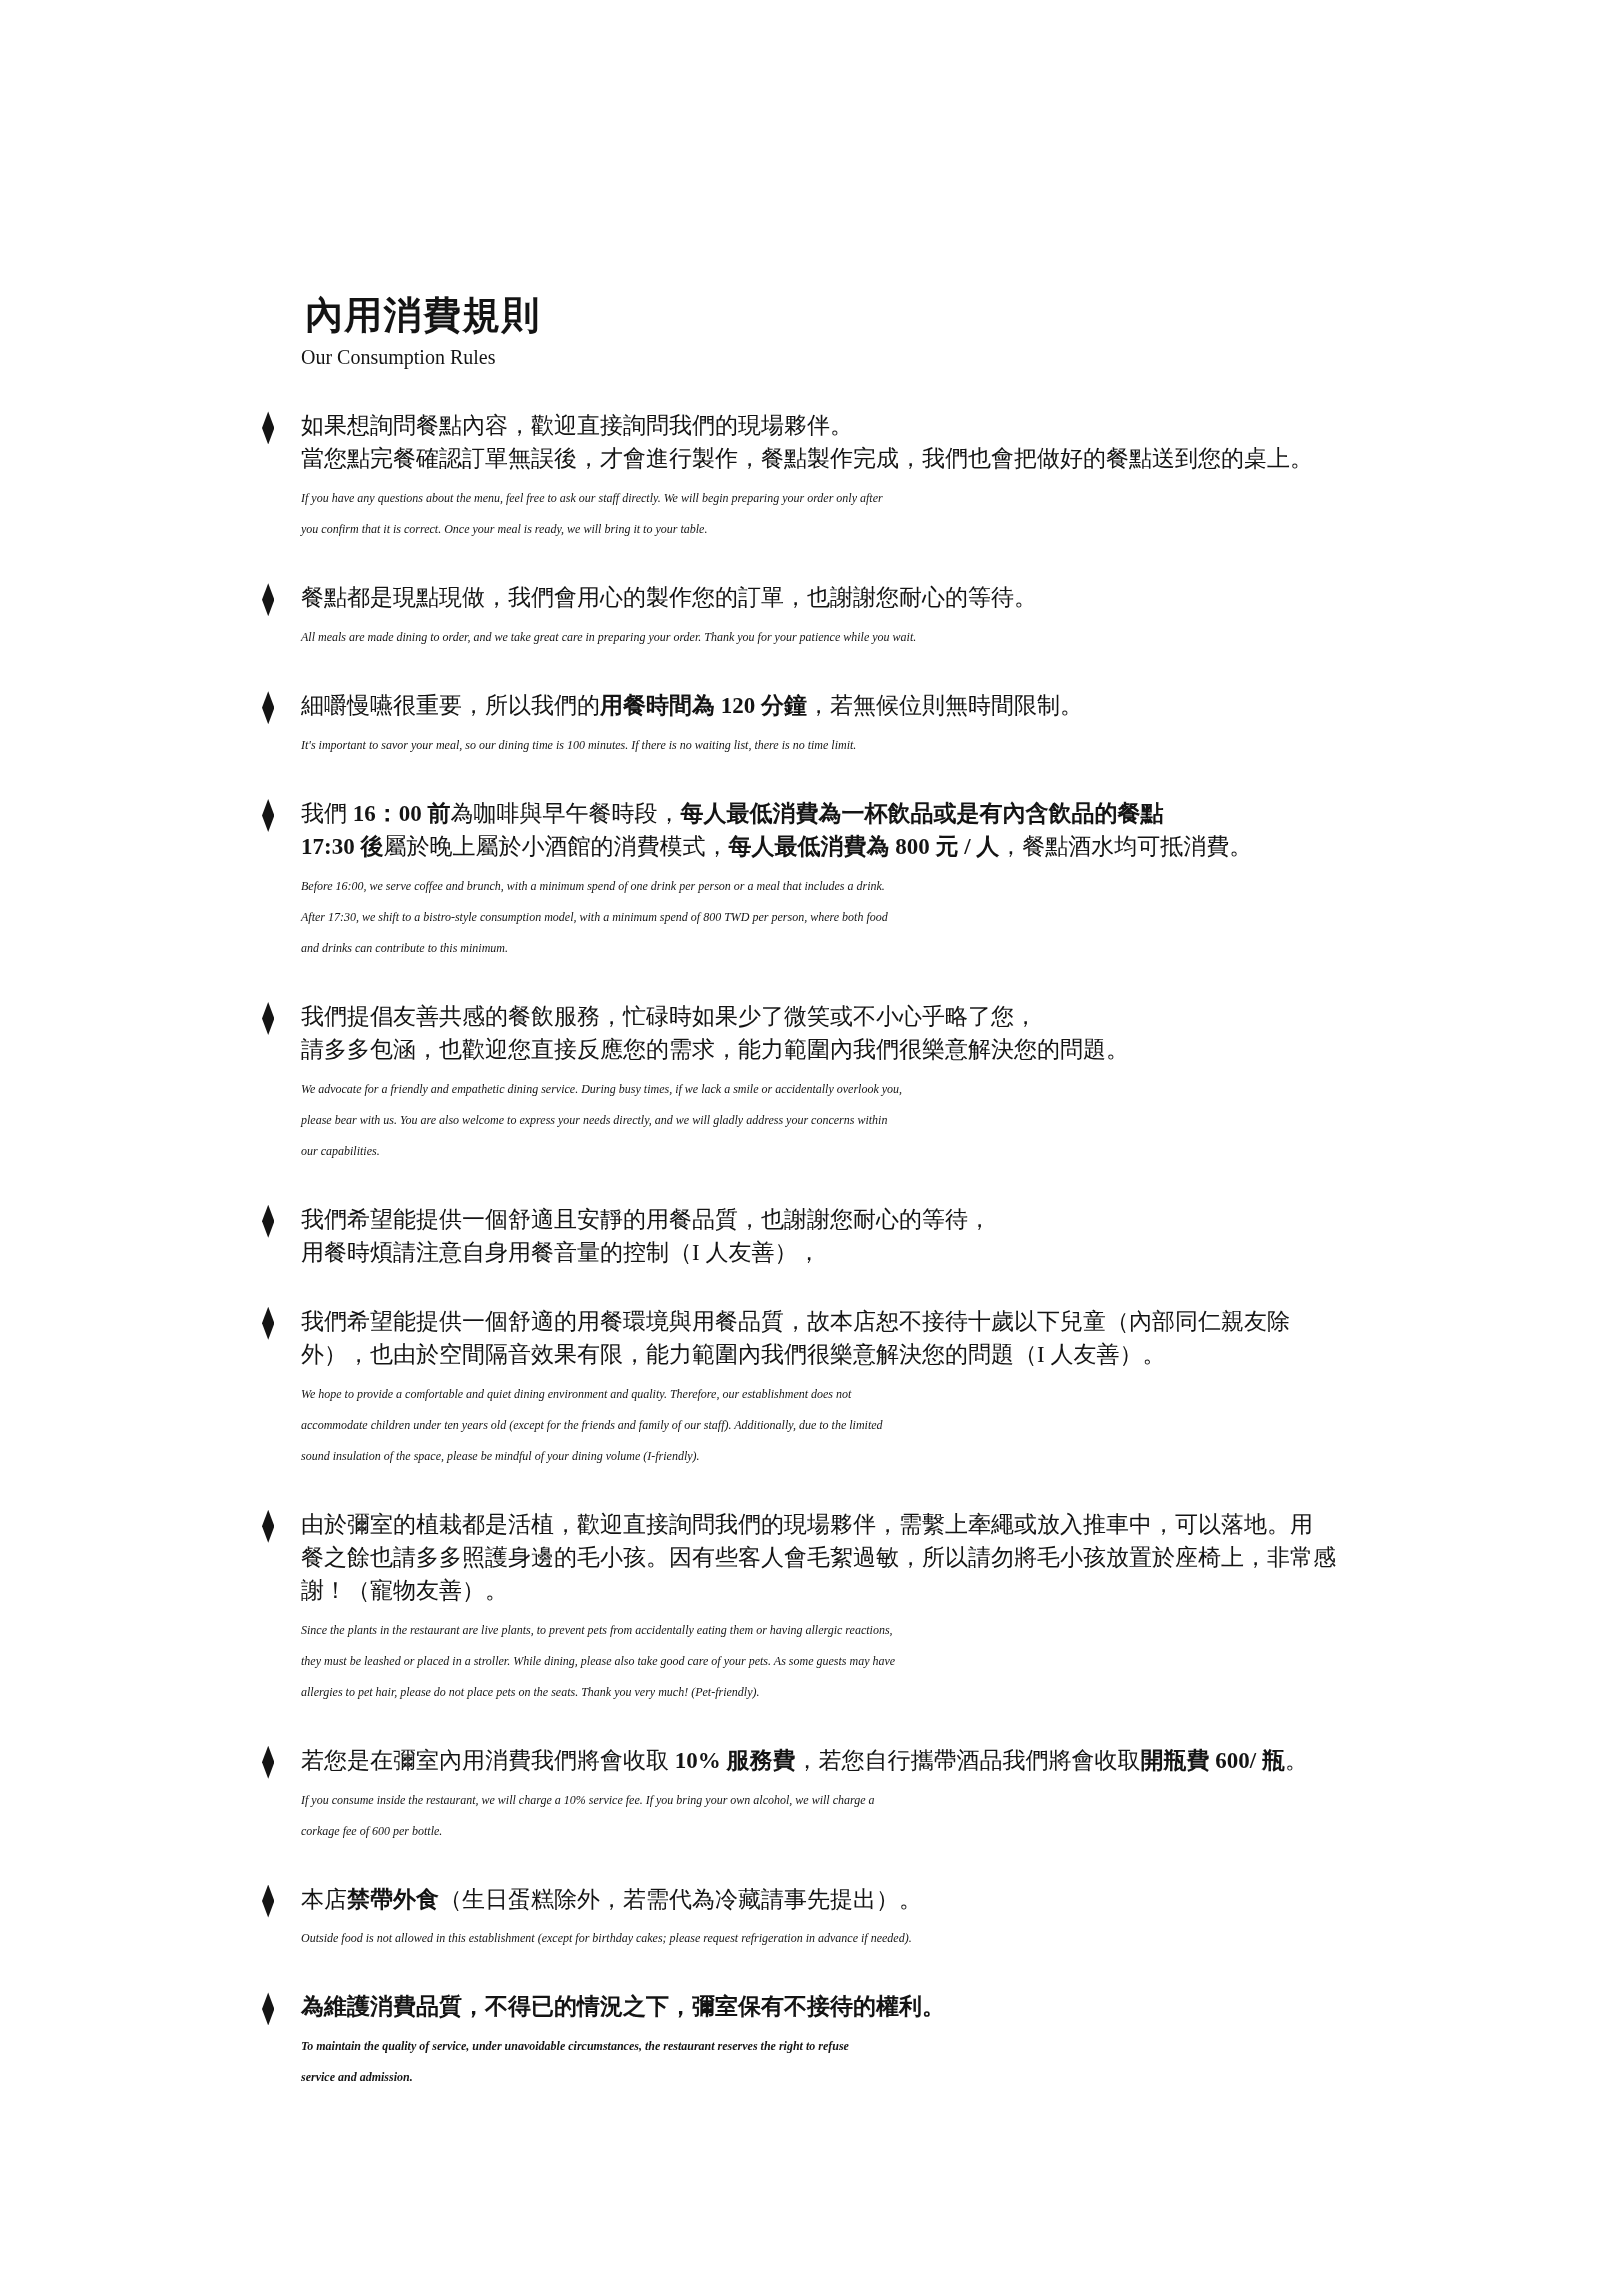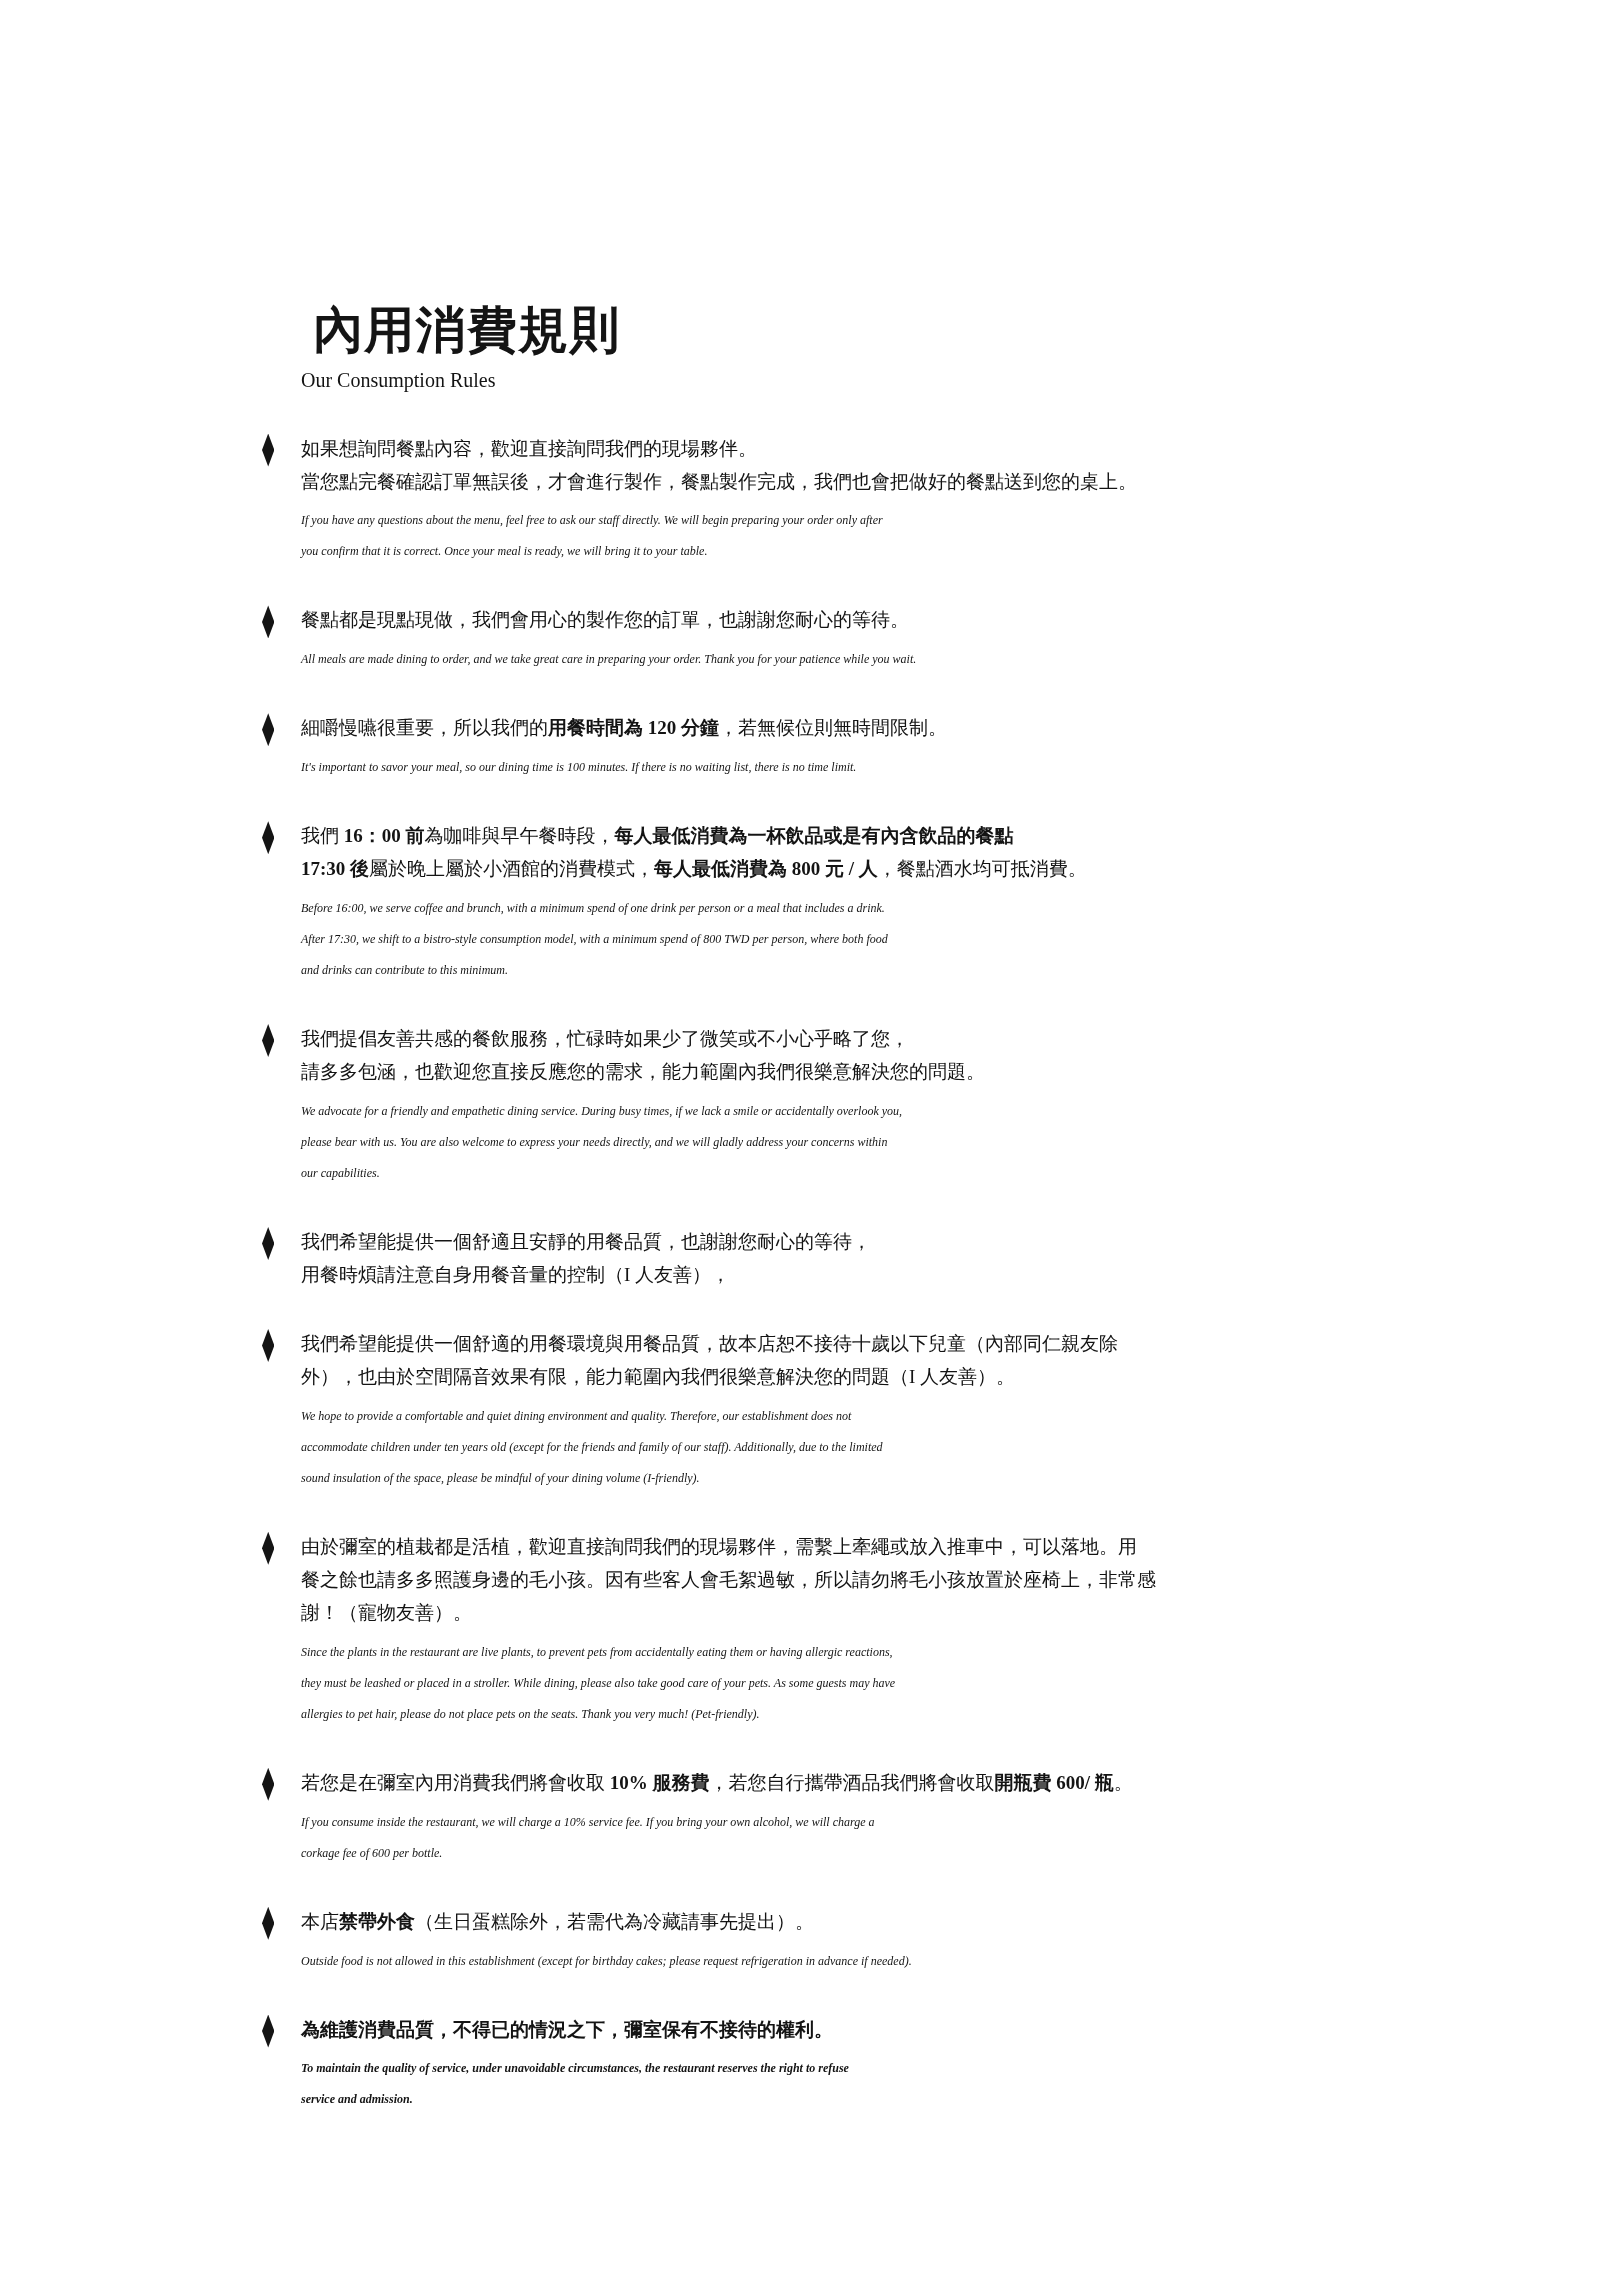--- a/index.html
+++ b/index.html
@@ -8,22 +8,22 @@
     width:1623px;
     height:2295px;
     background:#ffffff;
     box-sizing:border-box;
     padding:292px 190px 0 301px;
     font-family:"Liberation Serif","DejaVu Serif",serif;
     color:#141414;
     overflow:hidden;
   }
   .title-zh{
-    margin:12px;
-    font-size:50px;
+    margin:4px;
+    font-size:38px;
     font-weight:700;
     line-height:1.05;
     letter-spacing:1.3px;
   }
   .title-en{
     margin:10.5px 0 0 0;
     font-size:20px;
     font-weight:400;
     line-height:1.1;
   }
@@ -44,21 +44,21 @@
   .bullet{
     width:12.4px;
     height:33px;
     background:#141414;
     clip-path:polygon(50% 0,100% 50%,50% 100%,0 50%);
   }
   .rule-body{
     max-width:1132px;
   }
   .zh{
-    font-size:19px;
+    font-size:23px;
     line-height:33px;
   }
   .zh .b{
     font-weight:700;
   }
   .en{
     margin-top:7.9px;
     font-size:12px;
     line-height:31px;
     font-style:italic;

